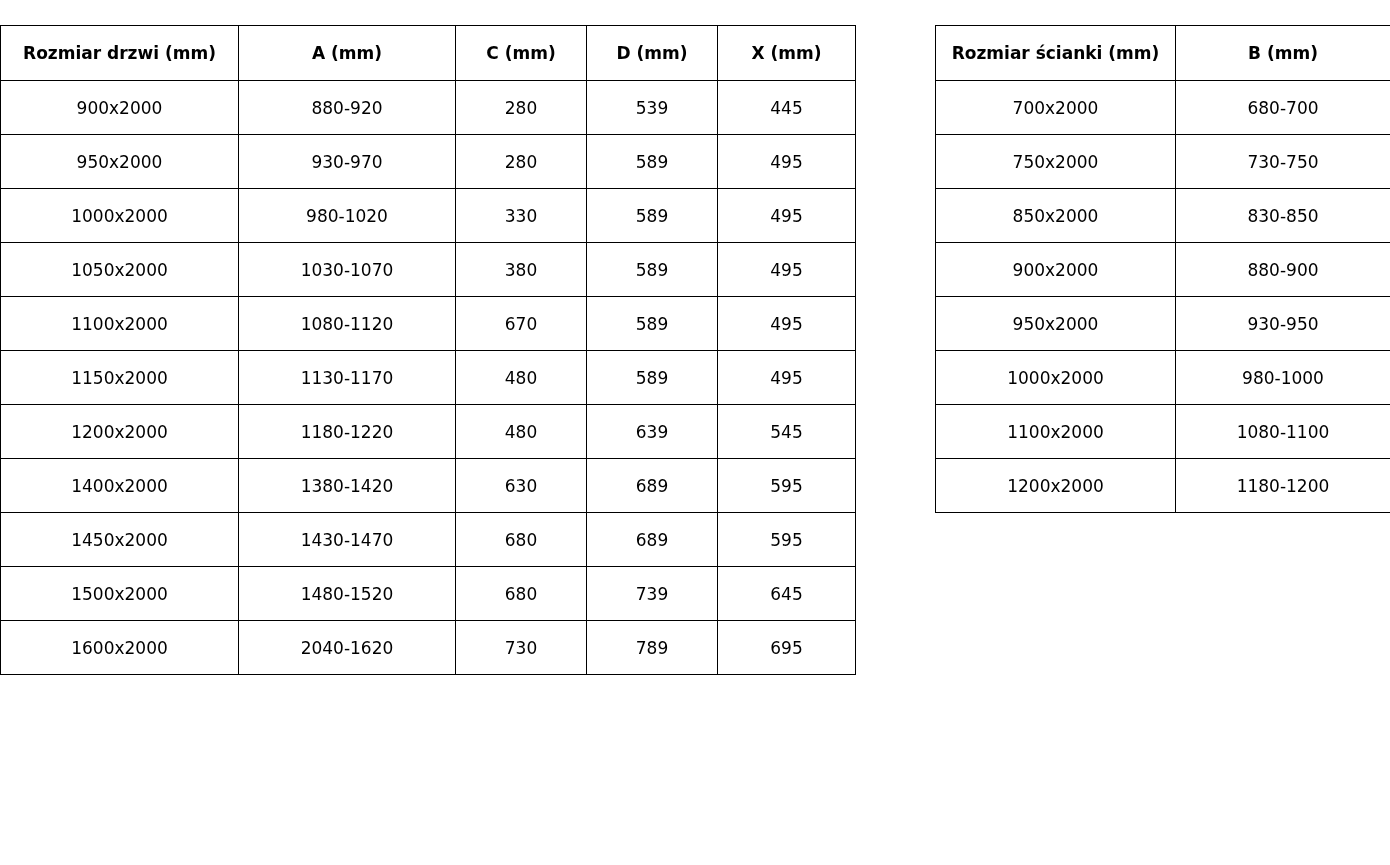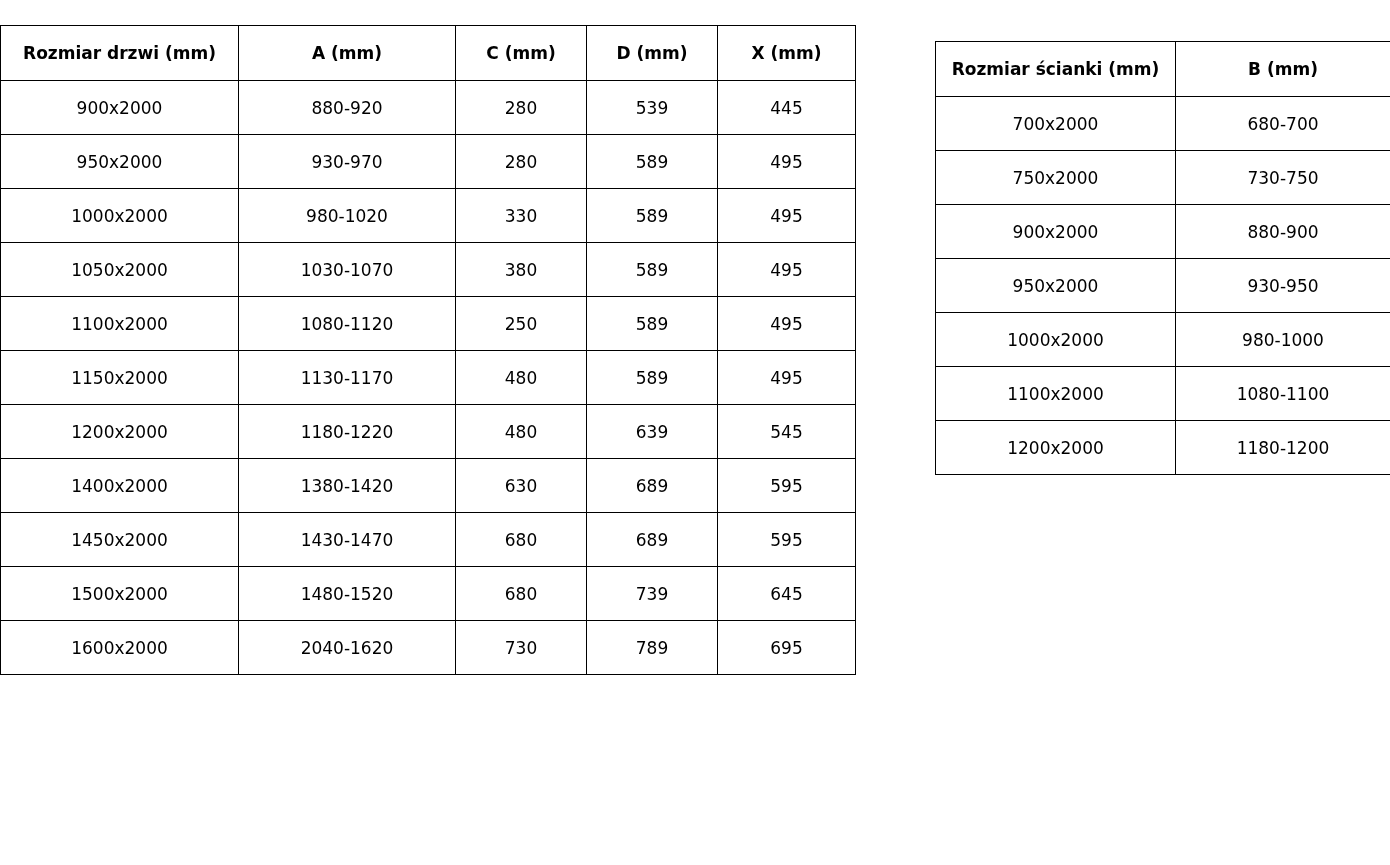--- a/index.html
+++ b/index.html
@@ -49,21 +49,21 @@
   #doors-table col.c0 { width: 238px; }
   #doors-table col.c1 { width: 217px; }
   #doors-table col.c2 { width: 131px; }
   #doors-table col.c3 { width: 131px; }
   #doors-table col.c4 { width: 138px; }
 
   
   #wall-table {
     position: absolute;
     left: 935px;
-    top: 16px;
+    top: 0;
     width: 455px;
   }
   #wall-table col.w0 { width: 240px; }
   #wall-table col.w1 { width: 215px; }
 </style>
 </head>
 <body>
 
 <div class="page">
 
@@ -109,21 +109,21 @@
       <tr>
         <td>1050x2000</td>
         <td>1030-1070</td>
         <td>380</td>
         <td>589</td>
         <td>495</td>
       </tr>
       <tr>
         <td>1100x2000</td>
         <td>1080-1120</td>
-        <td>250</td>
+        <td>670</td>
         <td>589</td>
         <td>495</td>
       </tr>
       <tr>
         <td>1150x2000</td>
         <td>1130-1170</td>
         <td>480</td>
         <td>589</td>
         <td>495</td>
       </tr>
@@ -179,20 +179,24 @@
     <tbody>
       <tr>
         <td>700x2000</td>
         <td>680-700</td>
       </tr>
       <tr>
         <td>750x2000</td>
         <td>730-750</td>
       </tr>
       <tr>
+        <td>850x2000</td>
+        <td>830-850</td>
+      </tr>
+      <tr>
         <td>900x2000</td>
         <td>880-900</td>
       </tr>
       <tr>
         <td>950x2000</td>
         <td>930-950</td>
       </tr>
       <tr>
         <td>1000x2000</td>
         <td>980-1000</td>

